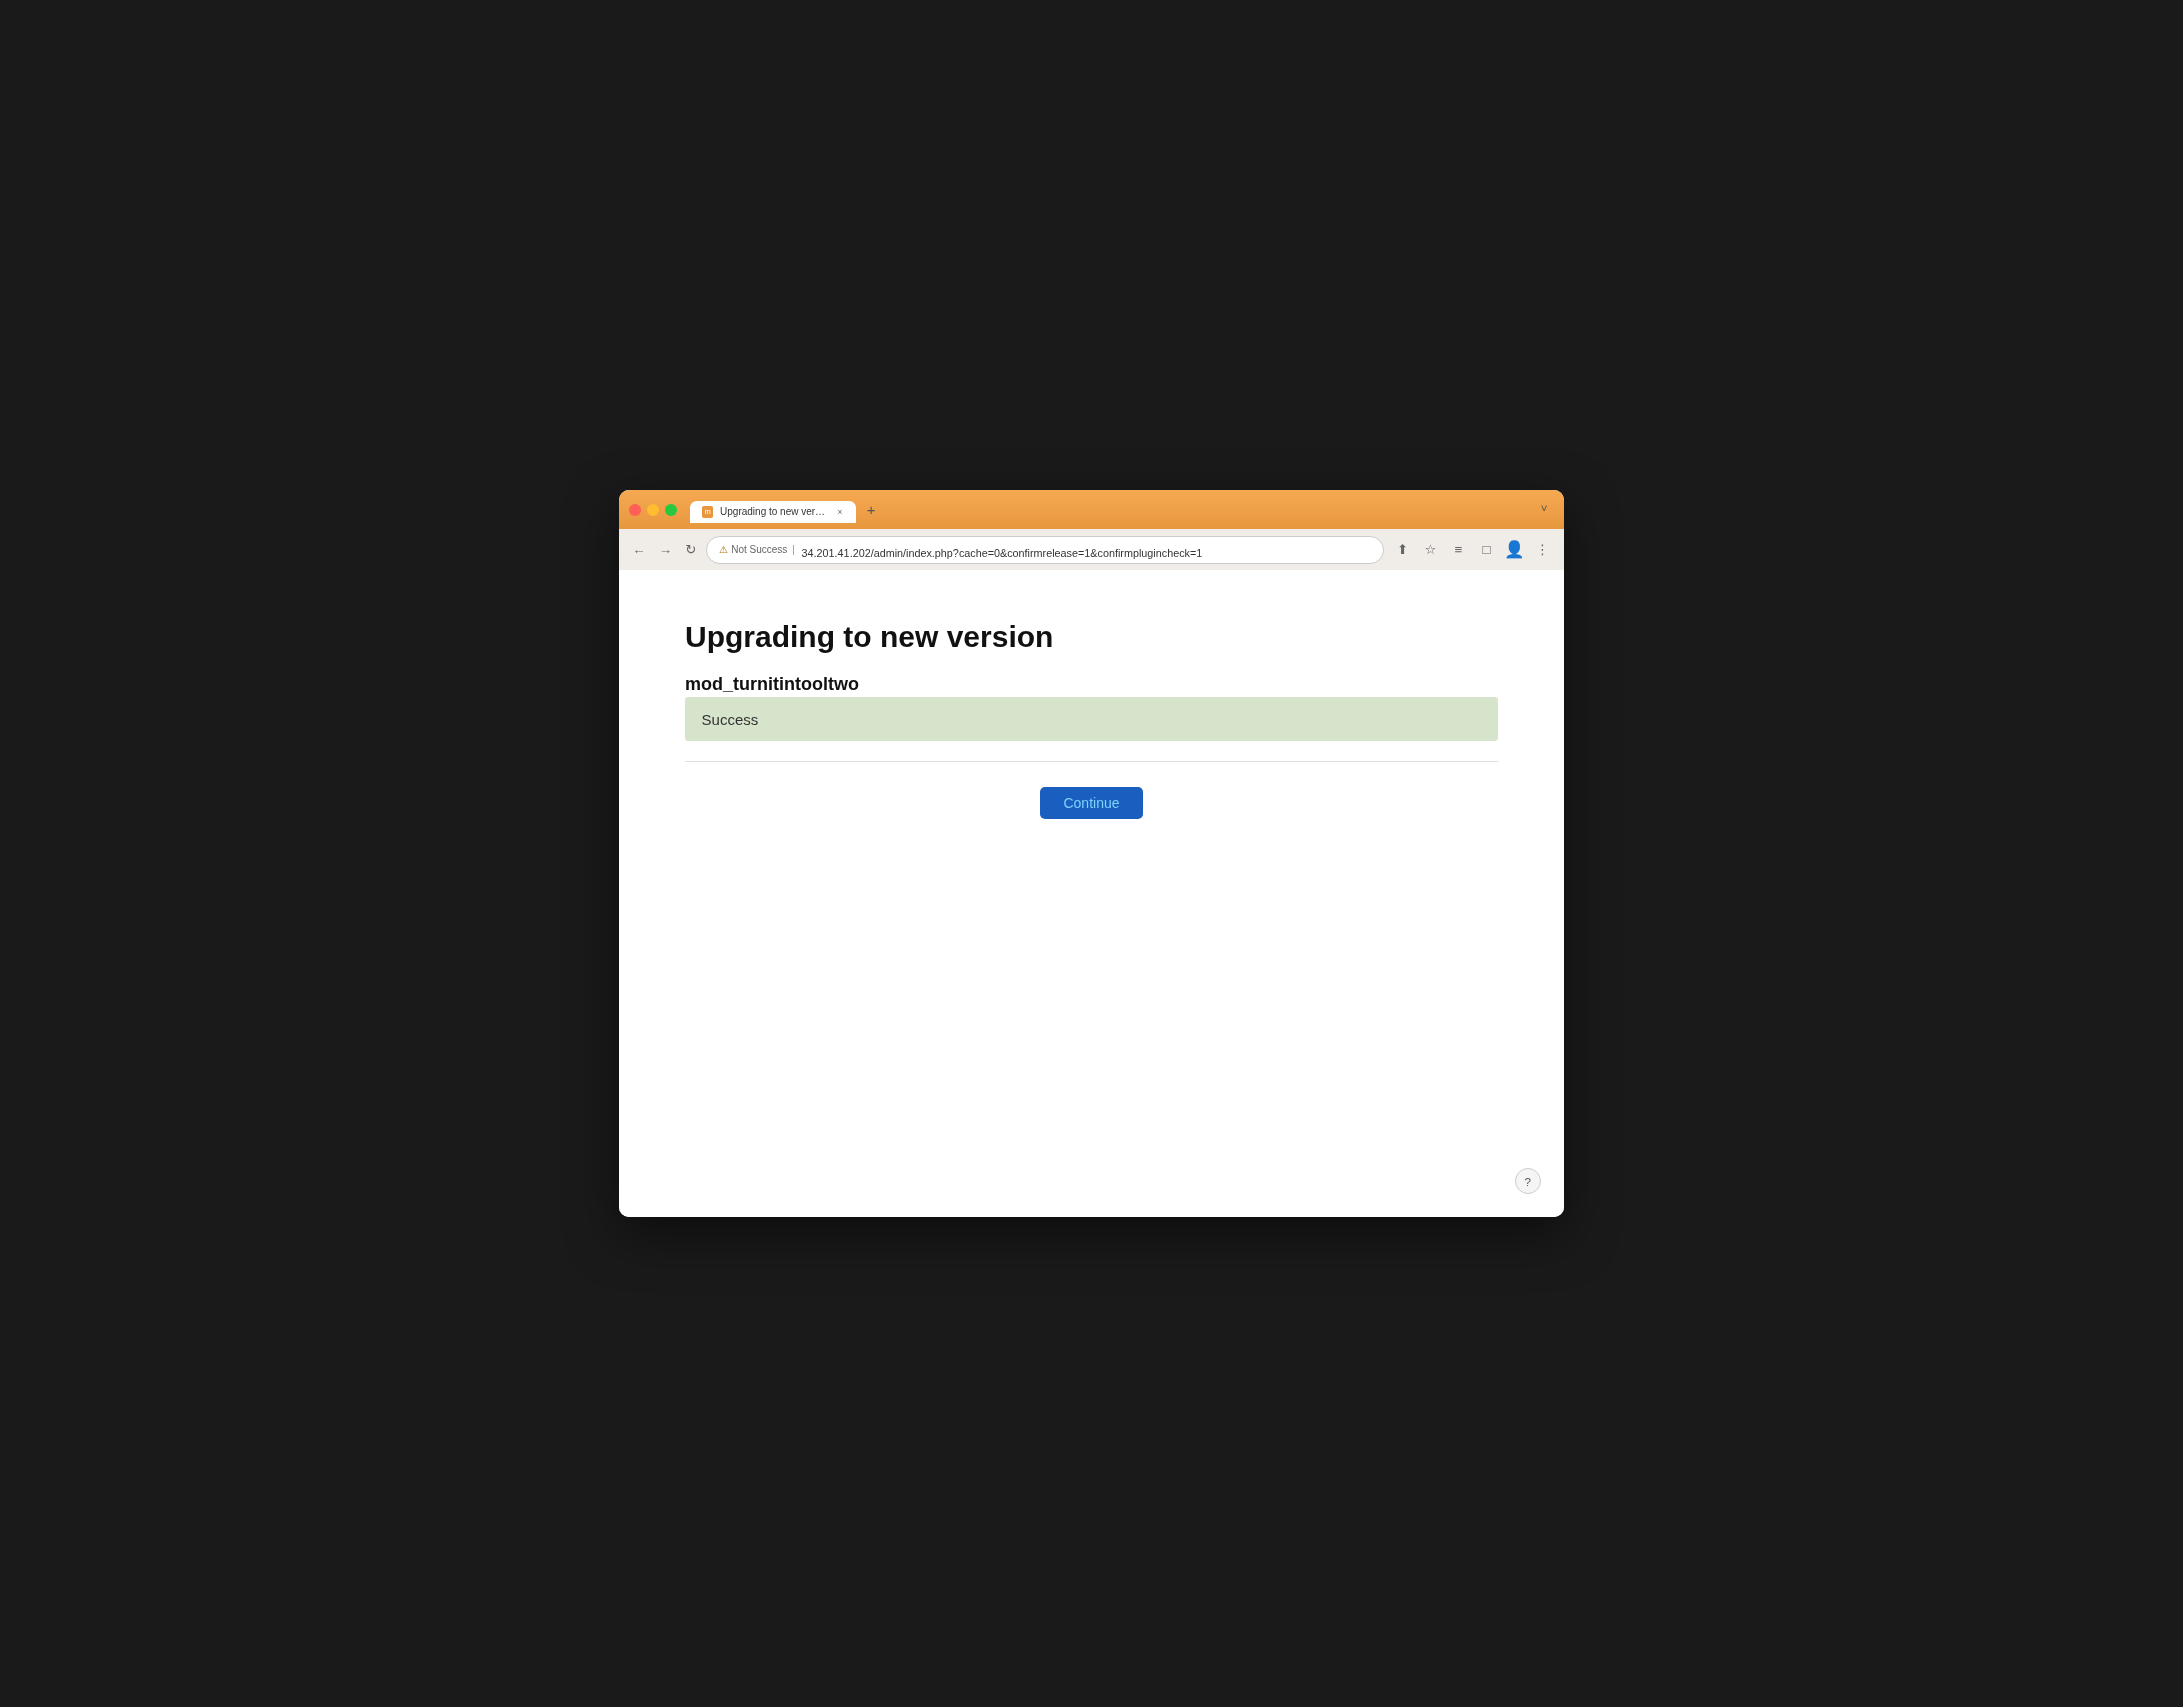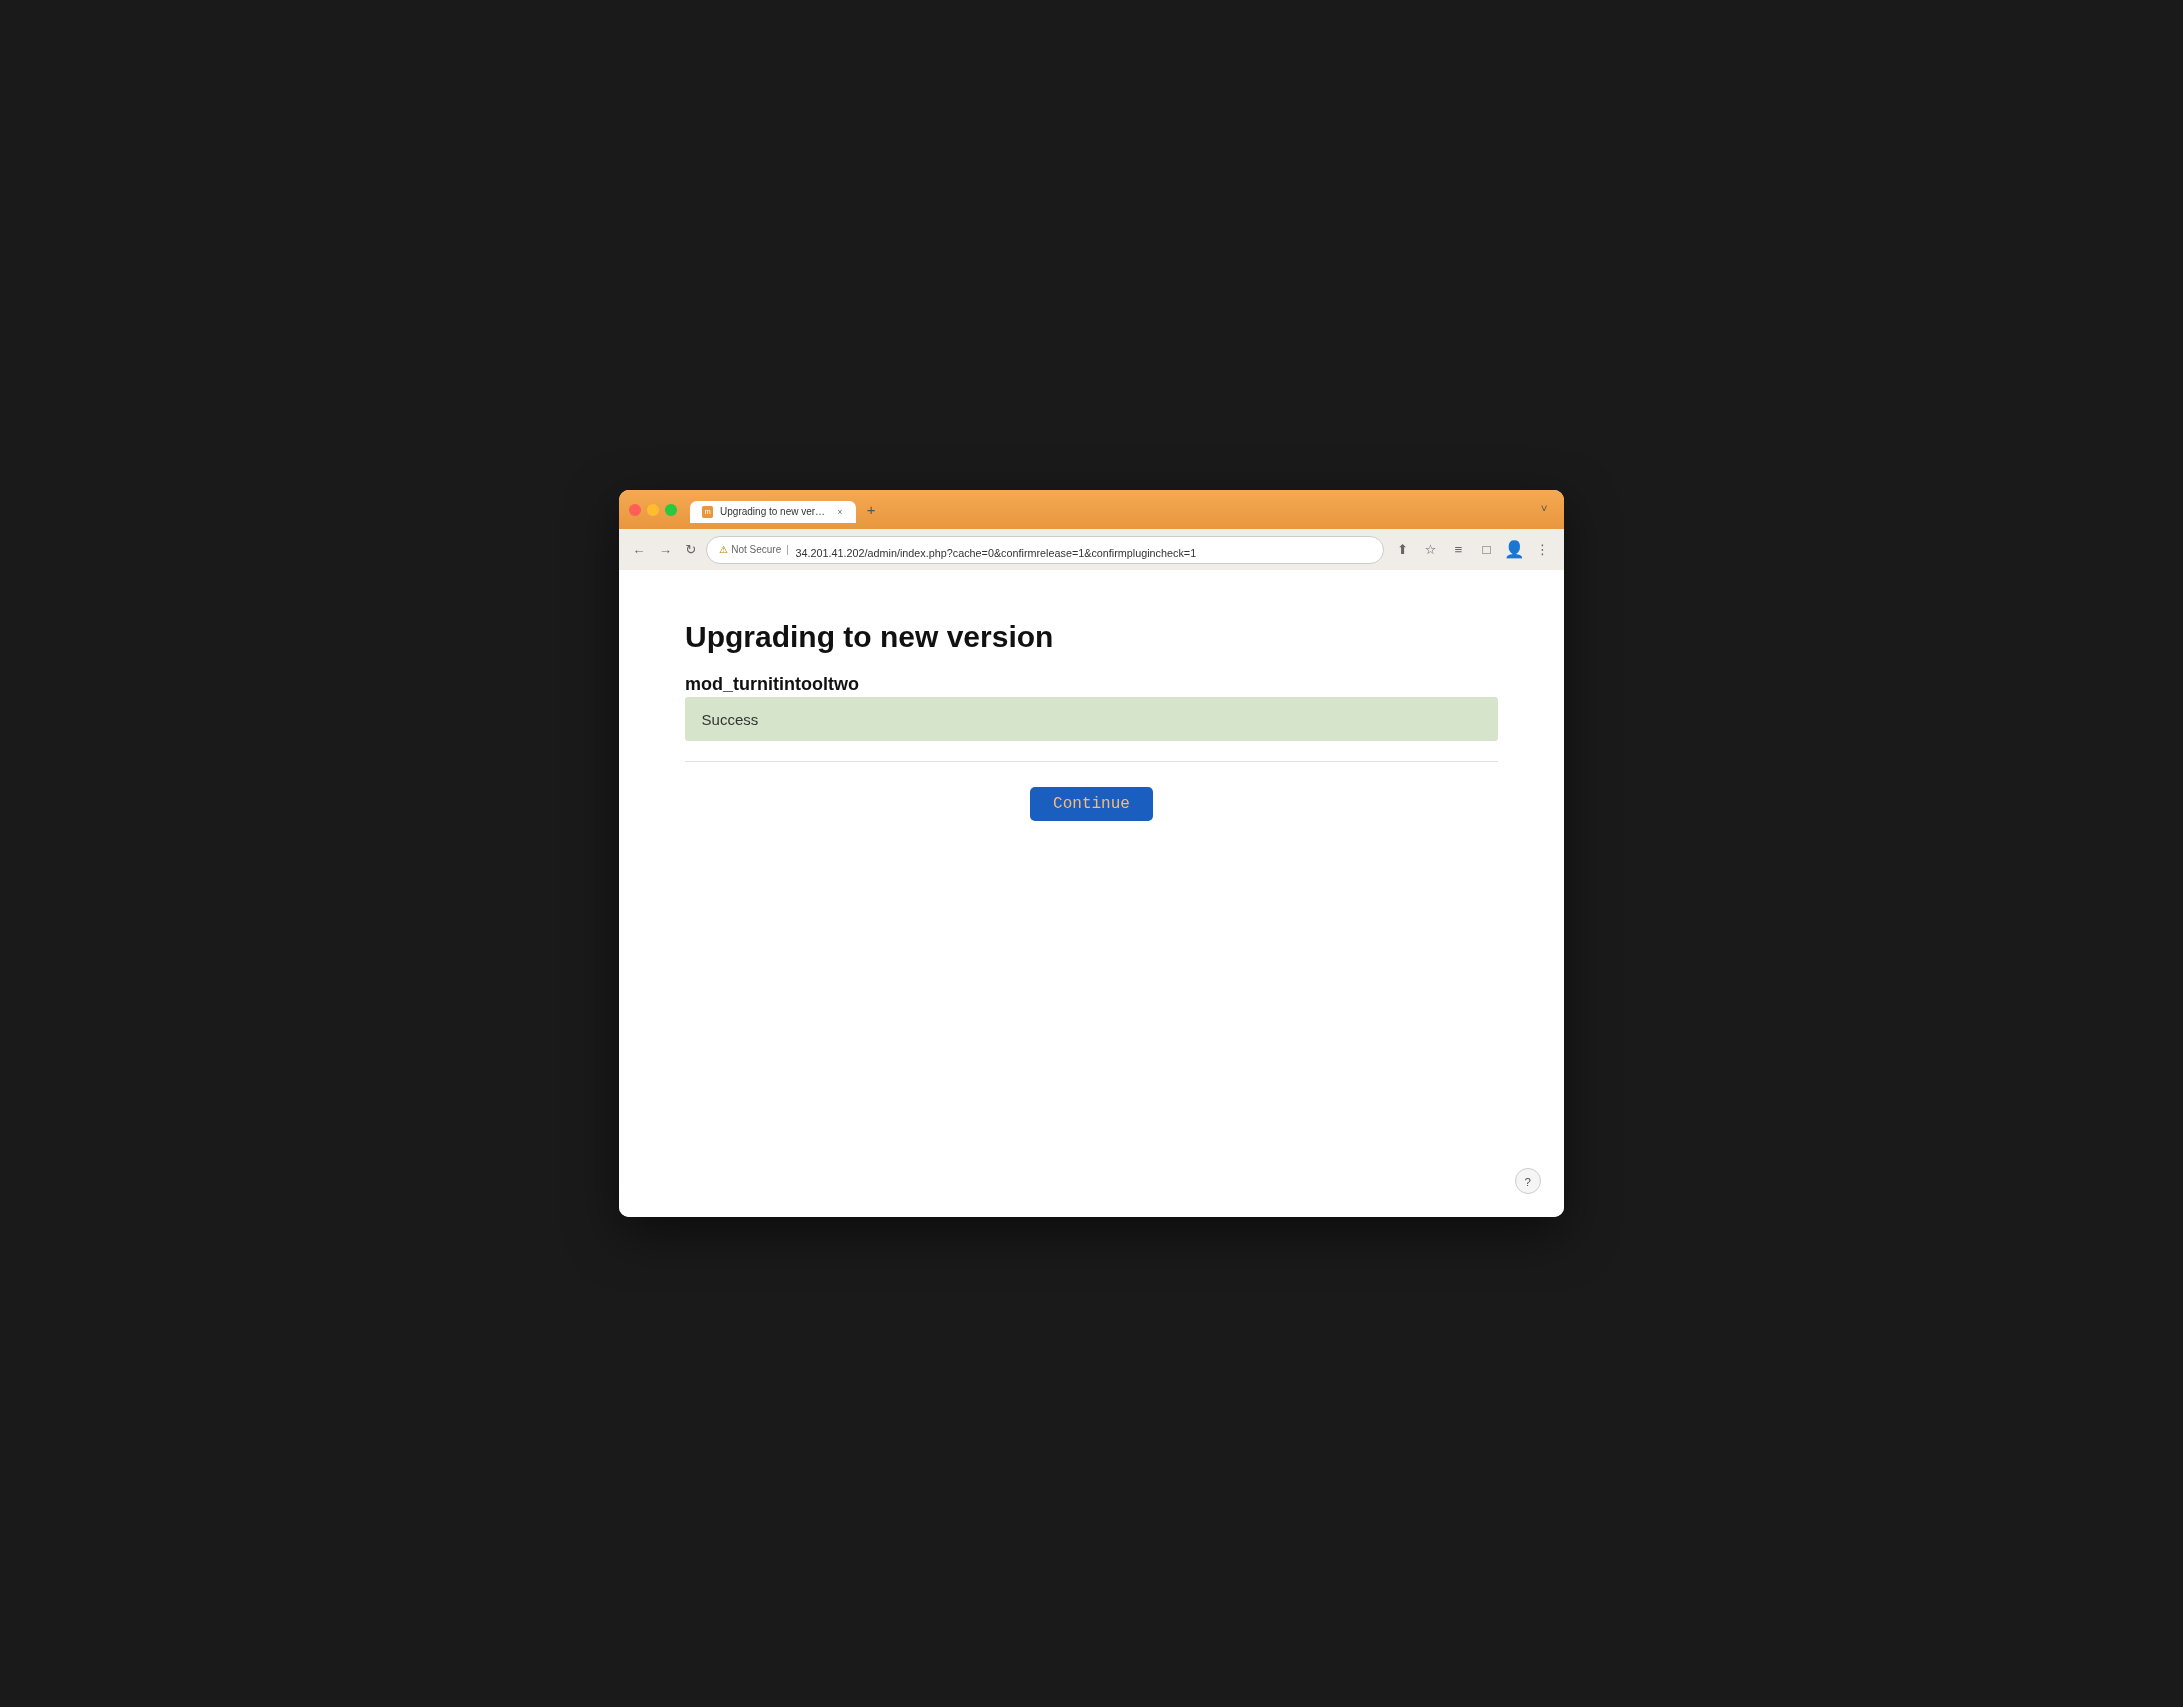--- a/index.html
+++ b/index.html
@@ -231,28 +231,27 @@
     .divider {
       height: 0.8px;
       background: #e0e0e0;
       margin-bottom: 25px;
     }
 
     .continue-btn {
       display: block;
       margin: 0 auto;
       background: #1a5ebf;
-      color: #fdba74;
+      color: #7dd3fc;
       border: none;
       border-radius: 5px;
       padding: 8.3px 23px;
-      font-size: 16px;
+      font-size: 14px;
       cursor: pointer;
       font-weight: 500;
-      font-family: Liberation Mono, monospace;
     }
 
     .help-btn {
       position: absolute;
       bottom: 23px;
       right: 23px;
       width: 26.5px;
       height: 26.5px;
       border-radius: 50%;
       border: 0.8px solid #ccc;
@@ -292,21 +291,21 @@
   </div>
 
   <div class="address-bar">
     <button class="nav-btn">←</button>
     <button class="nav-btn">→</button>
     <button class="nav-btn">↻</button>
 
     <div class="address-input">
       <div class="not-secure-badge">
         <span style="font-size:10px; color:#b07d00;">⚠</span>
-        <span>Not Secure</span>
+        <span>Not Success</span>
         <span style="color:#999; margin: 0 1.7px;">|</span>
       </div>
       <span class="url-text">34.201.41.202/admin/index.php?cache=0&amp;confirmrelease=1&amp;confirmplugincheck=1</span>
     </div>
 
     <div class="address-actions">
       <button class="addr-icon">⬆</button>
       <button class="addr-icon">☆</button>
       <button class="addr-icon">≡</button>
       <button class="addr-icon">□</button>

